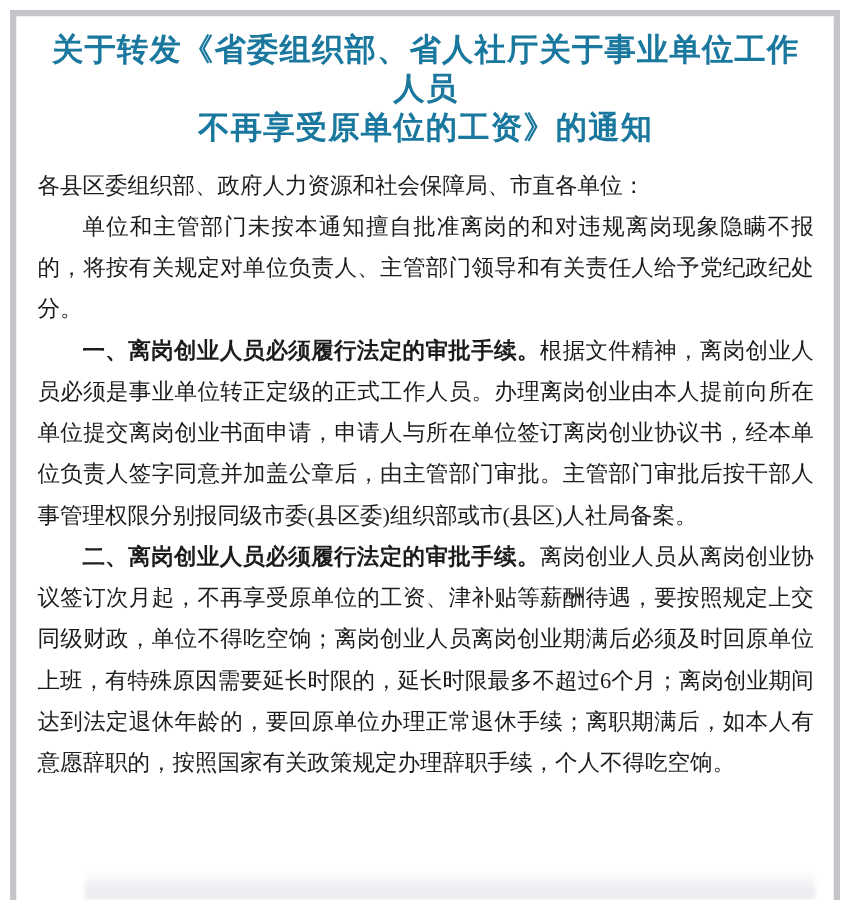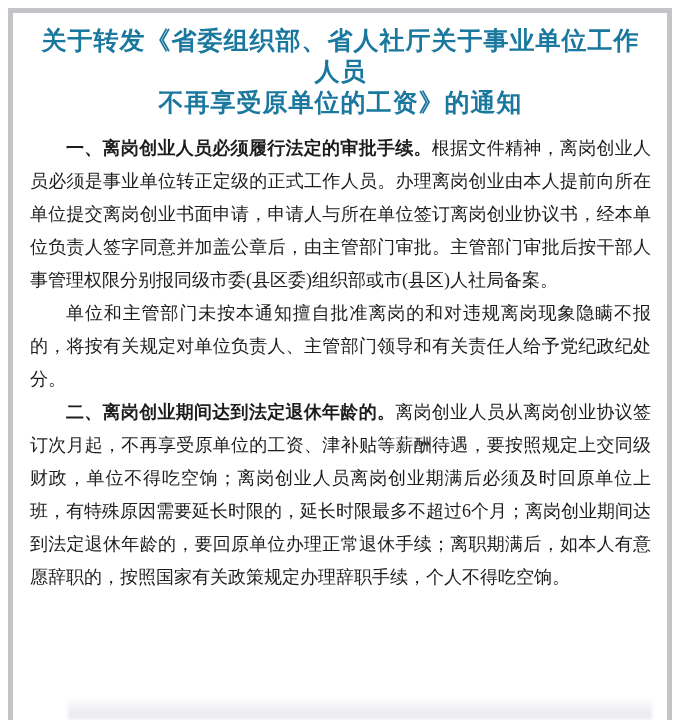--- a/index.html
+++ b/index.html
@@ -79,32 +79,33 @@
 <div class="viewport">
   <div class="doc-frame">
     <div class="doc-page">
 
       <h1 class="doc-title">
         <span>关于转发《省委组织部、省人社厅关于事业单位工作人员</span><br>
         <span>不再享受原单位的工资》的通知</span>
       </h1>
 
       <div class="doc-body">
+        <p>各县区委组织部、政府人力资源和社会保障局、市直各单位：</p>
 
+
+        <p class="para-indent">
+          <span>单位和主管部门未按本通知擅自批准离岗的和对违规离岗现象隐瞒不报的，将按有关规定对单位负责人、主管部门领导和有关责任人给予党纪政纪处分。</span>
+        </p>
 
         <p class="para-indent">
           <span class="section-lead">一、离岗创业人员必须履行法定的审批手续。</span><span>根据文件精神，离岗创业人员必须是事业单位转正定级的正式工作人员。办理离岗创业由本人提前向所在单位提交离岗创业书面申请，申请人与所在单位签订离岗创业协议书，经本单位负责人签字同意并加盖公章后，由主管部门审批。主管部门审批后按干部人事管理权限分别报同级市委(县区委)组织部或市(县区)人社局备案。</span>
         </p>
 
         <p class="para-indent">
-          <span>单位和主管部门未按本通知擅自批准离岗的和对违规离岗现象隐瞒不报的，将按有关规定对单位负责人、主管部门领导和有关责任人给予党纪政纪处分。</span>
-        </p>
-
-        <p class="para-indent">
-          <span class="section-lead">二、离岗创业期间达到法定退休年龄的。</span><span>离岗创业人员从离岗创业协议签订次月起，不再享受原单位的工资、津补贴等薪酬待遇，要按照规定上交同级财政，单位不得吃空饷；离岗创业人员离岗创业期满后必须及时回原单位上班，有特殊原因需要延长时限的，延长时限最多不超过6个月；离岗创业期间达到法定退休年龄的，要回原单位办理正常退休手续；离职期满后，如本人有意愿辞职的，按照国家有关政策规定办理辞职手续，个人不得吃空饷。</span>
+          <span class="section-lead">二、离岗创业人员必须履行法定的审批手续。</span><span>离岗创业人员从离岗创业协议签订次月起，不再享受原单位的工资、津补贴等薪酬待遇，要按照规定上交同级财政，单位不得吃空饷；离岗创业人员离岗创业期满后必须及时回原单位上班，有特殊原因需要延长时限的，延长时限最多不超过6个月；离岗创业期间达到法定退休年龄的，要回原单位办理正常退休手续；离职期满后，如本人有意愿辞职的，按照国家有关政策规定办理辞职手续，个人不得吃空饷。</span>
         </p>
 
       </div>
 
     </div>
     <div class="scan-shadow"></div>
   </div>
 </div>
 
 </body></html>

